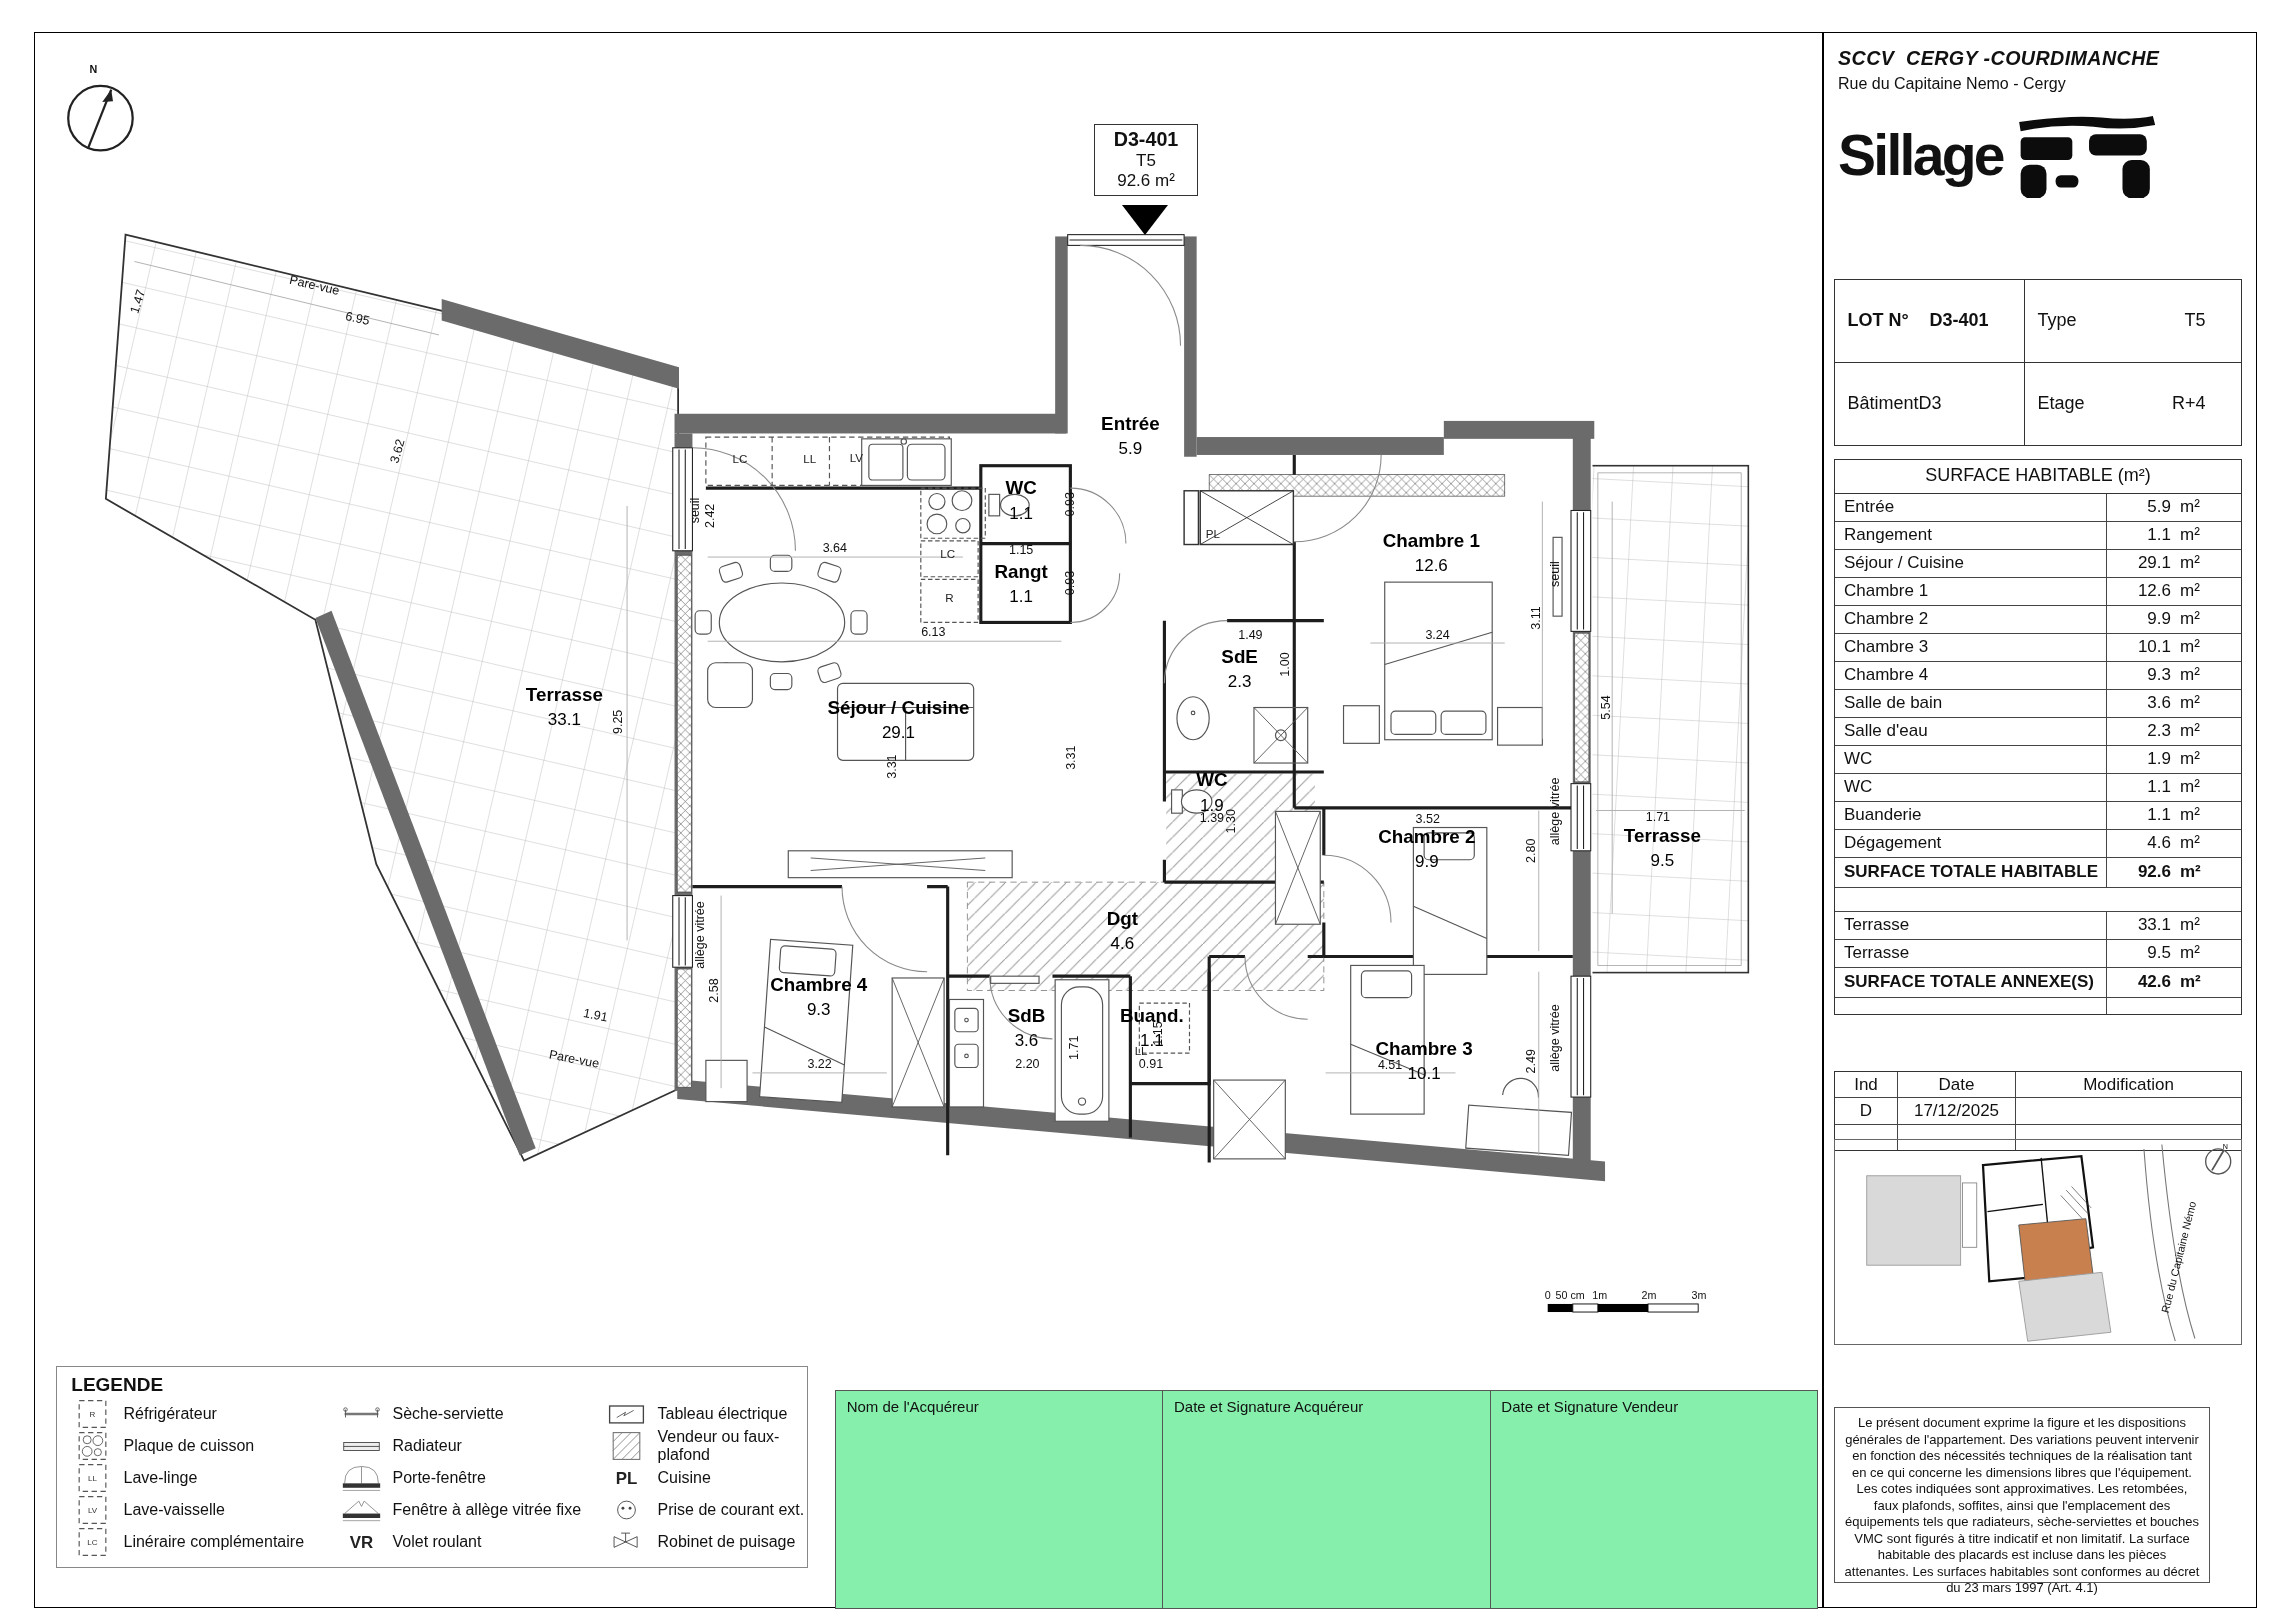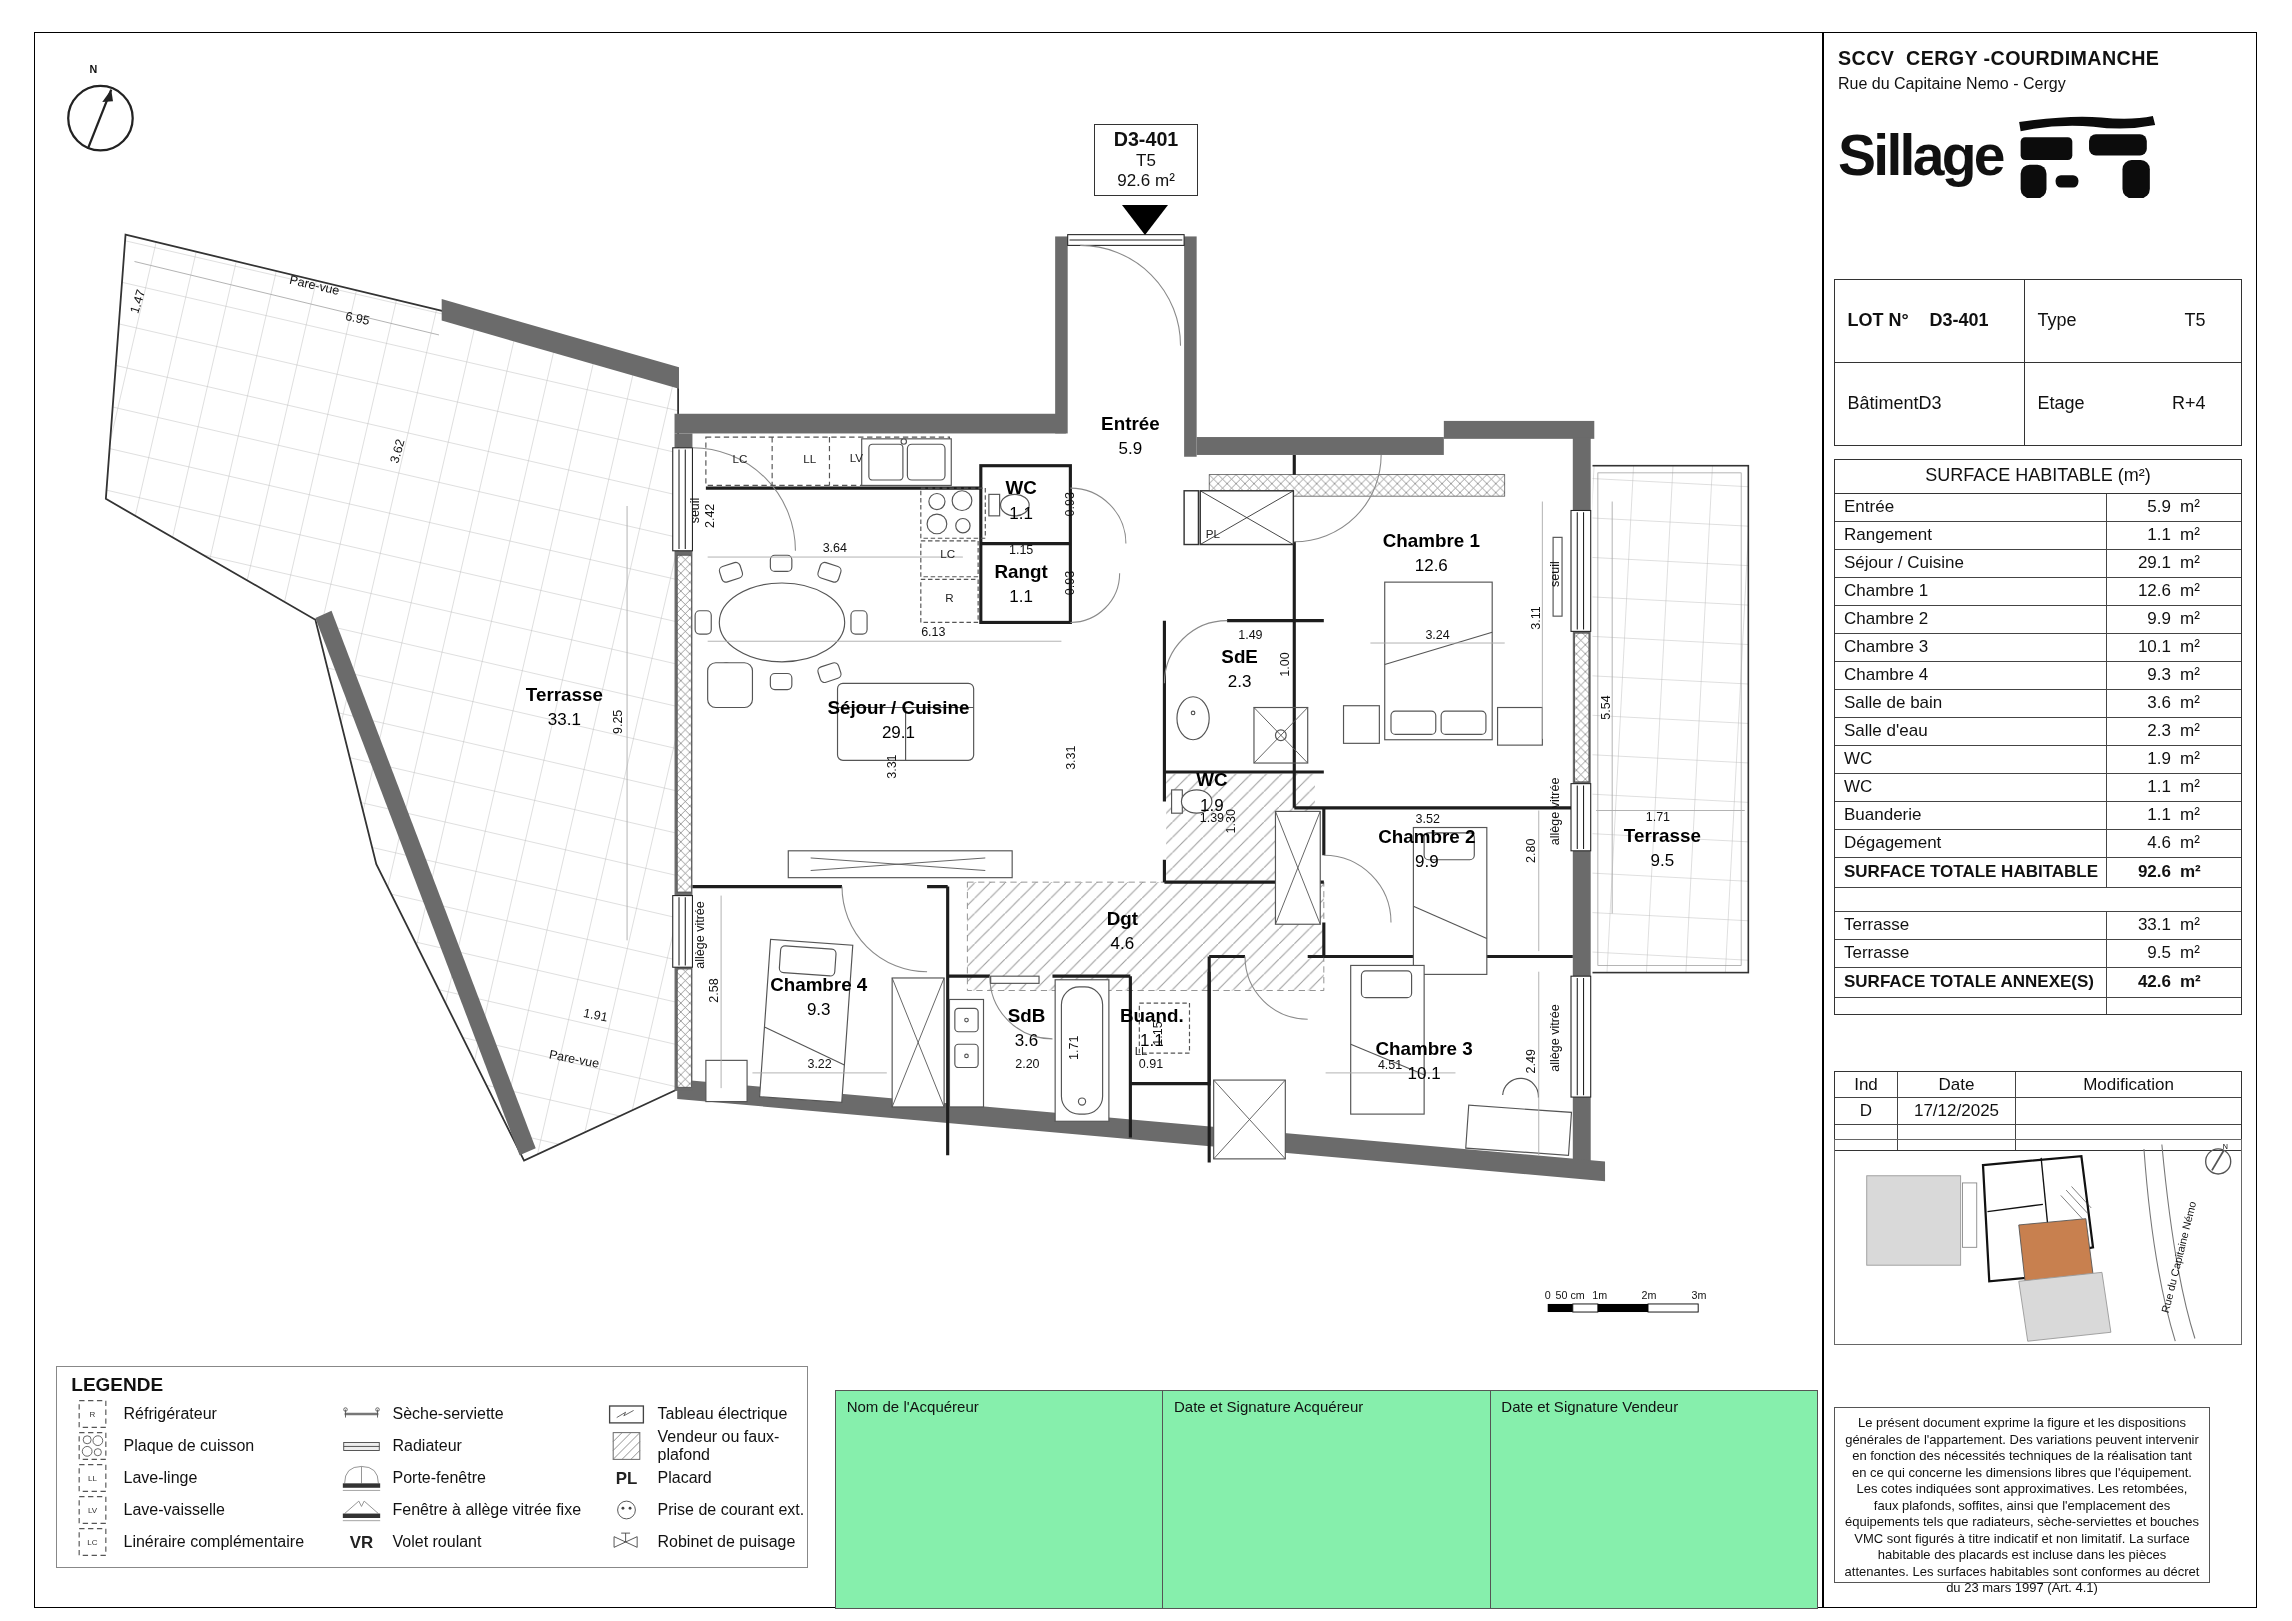--- a/index.html
+++ b/index.html
@@ -3,21 +3,21 @@
 <meta charset="utf-8">
 <style>
   html,body{margin:0;padding:0;background:#fff;}
   .page{position:relative;width:2293px;height:1621px;background:#fff;overflow:hidden;
         font-family:"Liberation Sans",sans-serif;color:#111;}
   .page-border{position:absolute;left:34px;top:32px;width:2221px;height:1574px;border:1.8px solid #000;}
   .v-divider{position:absolute;left:1822px;top:32px;width:1.8px;height:1576px;background:#000;}
 
   
   .header{position:absolute;left:1838px;top:47px;width:405px;}
-  .company{font-size:19.7px;font-weight:bold;letter-spacing:0.4px;white-space:pre;}
+  .company{font-size:19.7px;font-weight:bold;letter-spacing:0.4px;white-space:pre;font-style:italic;}
   .address{font-size:16px;margin-top:4.5px;}
   .brand-row{display:flex;align-items:center;margin-top:14.3px;gap:7px;}
   .brand-text{font-size:57px;font-weight:bold;letter-spacing:-2.7px;line-height:.95;}
   .lot-table{position:absolute;left:1834px;top:279px;width:408px;height:167px;border:1.8px solid #333;
              display:grid;grid-template-columns:190px 1fr;grid-template-rows:1fr 1fr;box-sizing:border-box;}
   .lot-cell{display:flex;align-items:center;justify-content:space-between;padding:0 12.5px;font-size:18px;}
   .lot-cell.b-r{border-right:1.3px solid #333;}
   .lot-cell.b-b{border-bottom:1.3px solid #333;}
   .lot-cell .lv{padding-right:23px;}
   .bold{font-weight:bold;}
@@ -718,21 +718,21 @@
               </svg>
             </span>
             <span>Vendeur ou faux-plafond</span>
           </div>
           <div class="leg-item">
             <span class="leg-icon">
               <svg width="41" height="32" viewBox="0 0 46 36" style="font-size:18px">
                 <text x="23" y="25" font-size="19" font-weight="bold" text-anchor="middle" fill="#222">PL</text>
               </svg>
             </span>
-            <span>Placard</span>
+            <span>Cuisine</span>
           </div>
           <div class="leg-item">
             <span class="leg-icon">
               <svg width="41" height="32" viewBox="0 0 46 36">
                 <circle cx="23" cy="18" r="10" fill="none" stroke="#444"></circle>
                 <circle cx="19" cy="16" r="1.6" fill="#444"></circle>
                 <circle cx="27" cy="16" r="1.6" fill="#444"></circle>
               </svg>
             </span>
             <span>Prise de courant ext.</span>

